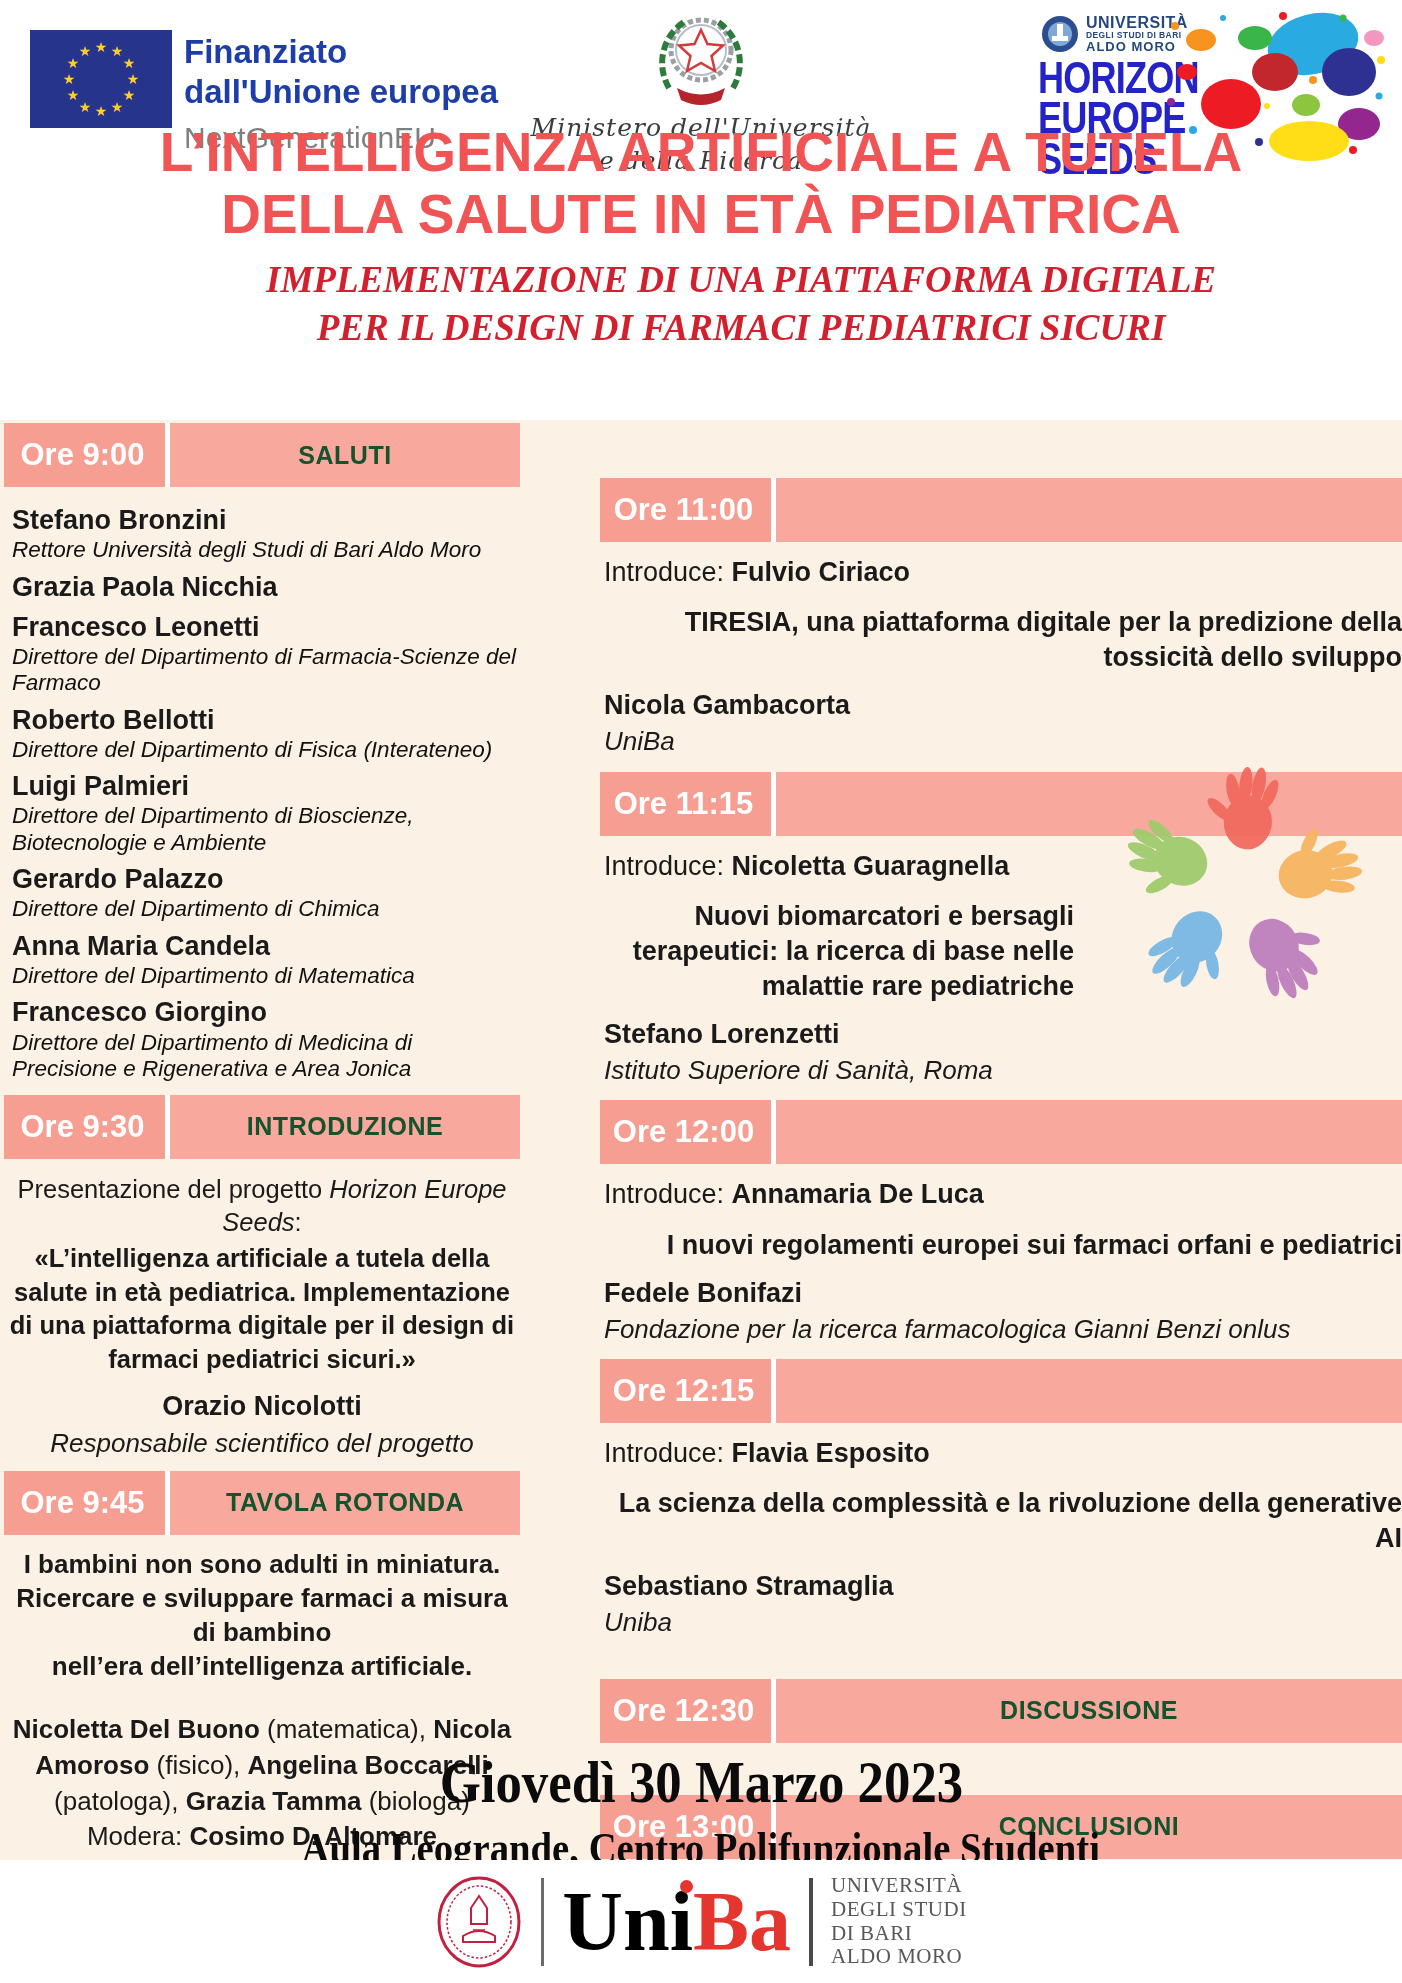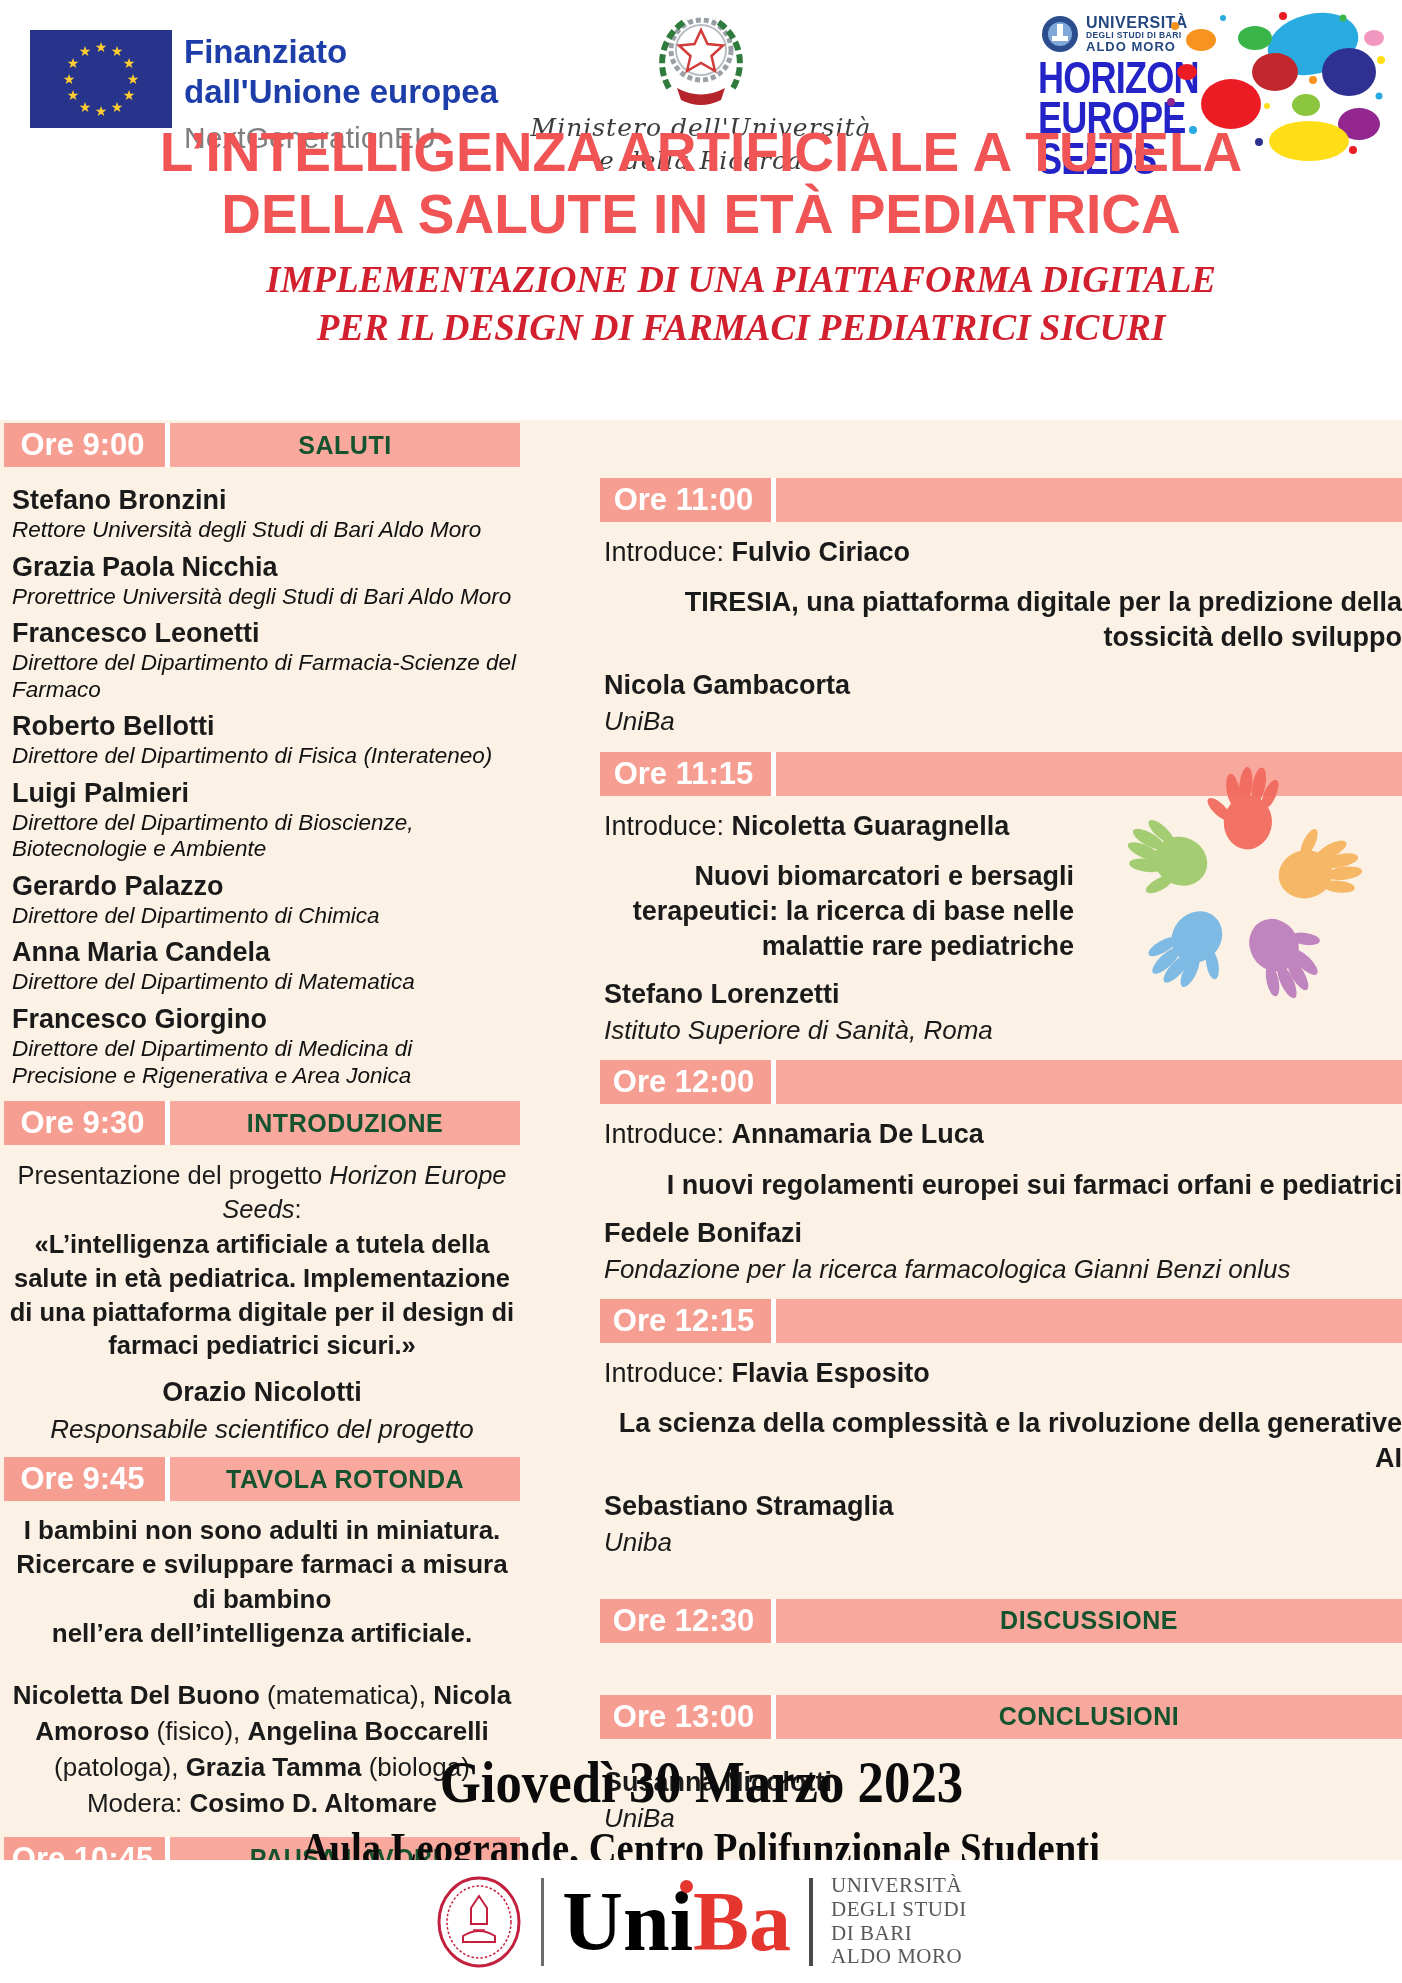--- a/index.html
+++ b/index.html
@@ -39,21 +39,21 @@
   .sub-title{position:absolute;top:256px;left:0;width:100%;text-align:center;
              font-family:"Liberation Serif", serif;font-style:italic;font-weight:bold;
              color:#D2202E;font-size:37px;line-height:1.3;padding-left:40px;}
 
   
   .bodyarea{position:absolute;top:420px;left:0;width:1402px;height:1440px;background:#FBF1E4;}
 
   .col-left{position:absolute;left:4px;top:3px;width:516px;}
   .col-right{position:absolute;left:600px;top:58px;width:802px;}
 
-  .bar{display:flex;height:44px;}
+  .bar{display:flex;height:64px;}
   .bar-time{width:166px;background:#F69E92;color:#fff;font-weight:bold;font-size:31px;
             display:flex;align-items:center;justify-content:center;flex:none;
             border-right:5px solid #fff;box-sizing:border-box;white-space:nowrap;padding-right:4px;}
   .bar-title{flex:1;background:#F8A89D;color:#14532d;font-weight:bold;font-size:25px;
              display:flex;align-items:center;justify-content:center;letter-spacing:.5px;}
   .rbar .bar-time{width:176px;}
 
   
   .speakers{padding:16px 4px 6px 8px;}
   .spk{margin-bottom:6px;}
@@ -220,21 +220,20 @@
         <div class="bar-title">SALUTI</div>
       </div>
 
       <div class="speakers" id="saluti-speakers">
           <div class="spk">
             <div class="spk-name">Stefano Bronzini</div>
             <div class="spk-role">Rettore Università degli Studi di Bari Aldo Moro</div>
           </div>
           <div class="spk">
             <div class="spk-name">Grazia Paola Nicchia</div>
-            <div class="spk-role">Prorettrice Università degli Studi di Bari Aldo Moro</div>
           </div>
           <div class="spk">
             <div class="spk-name">Francesco Leonetti</div>
             <div class="spk-role">Direttore del Dipartimento di Farmacia-Scienze del Farmaco</div>
           </div>
           <div class="spk">
             <div class="spk-name">Roberto Bellotti</div>
             <div class="spk-role">Direttore del Dipartimento di Fisica (Interateneo)</div>
           </div>
           <div class="spk">

